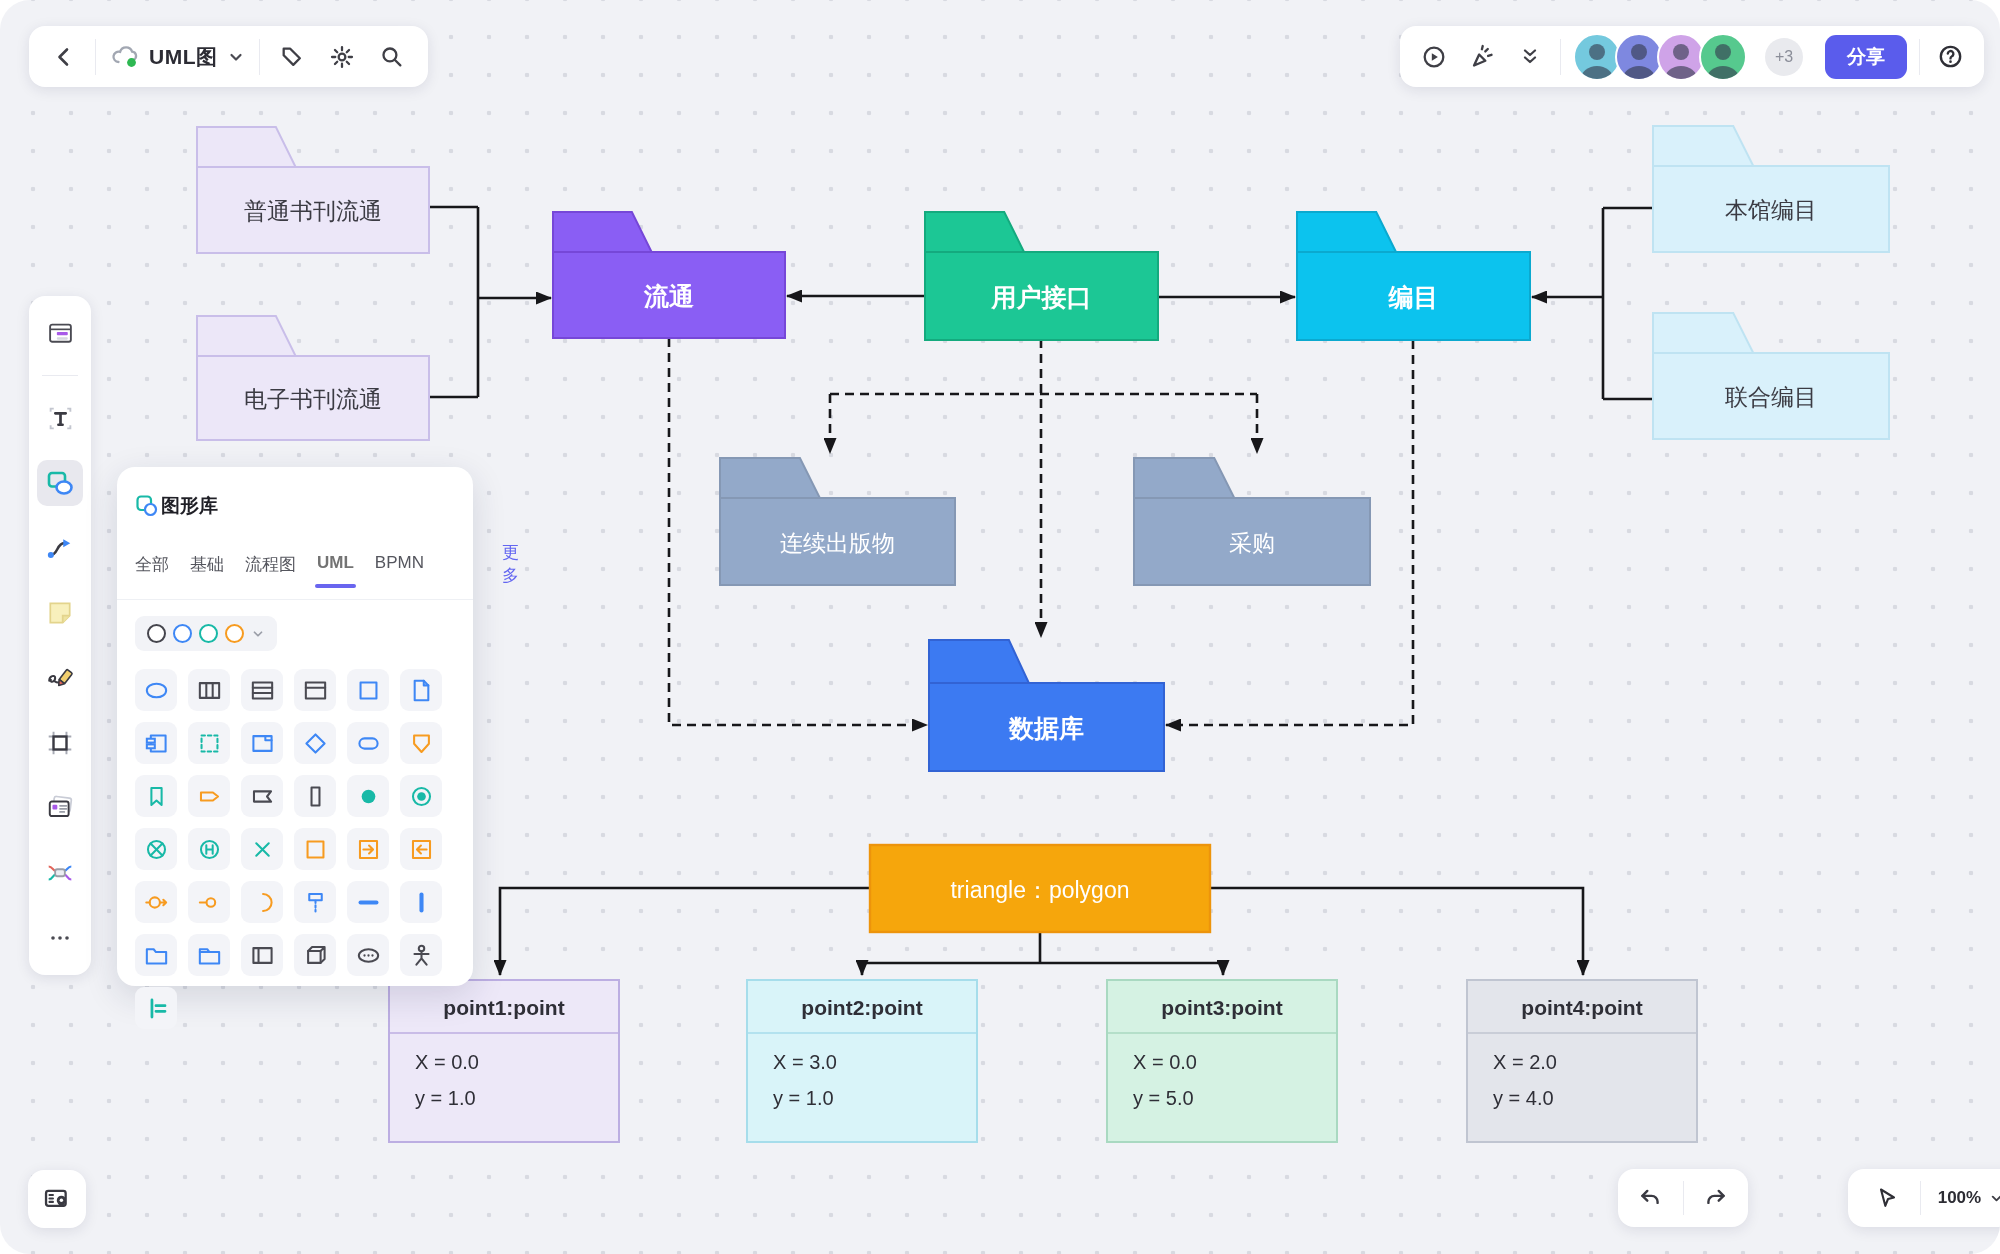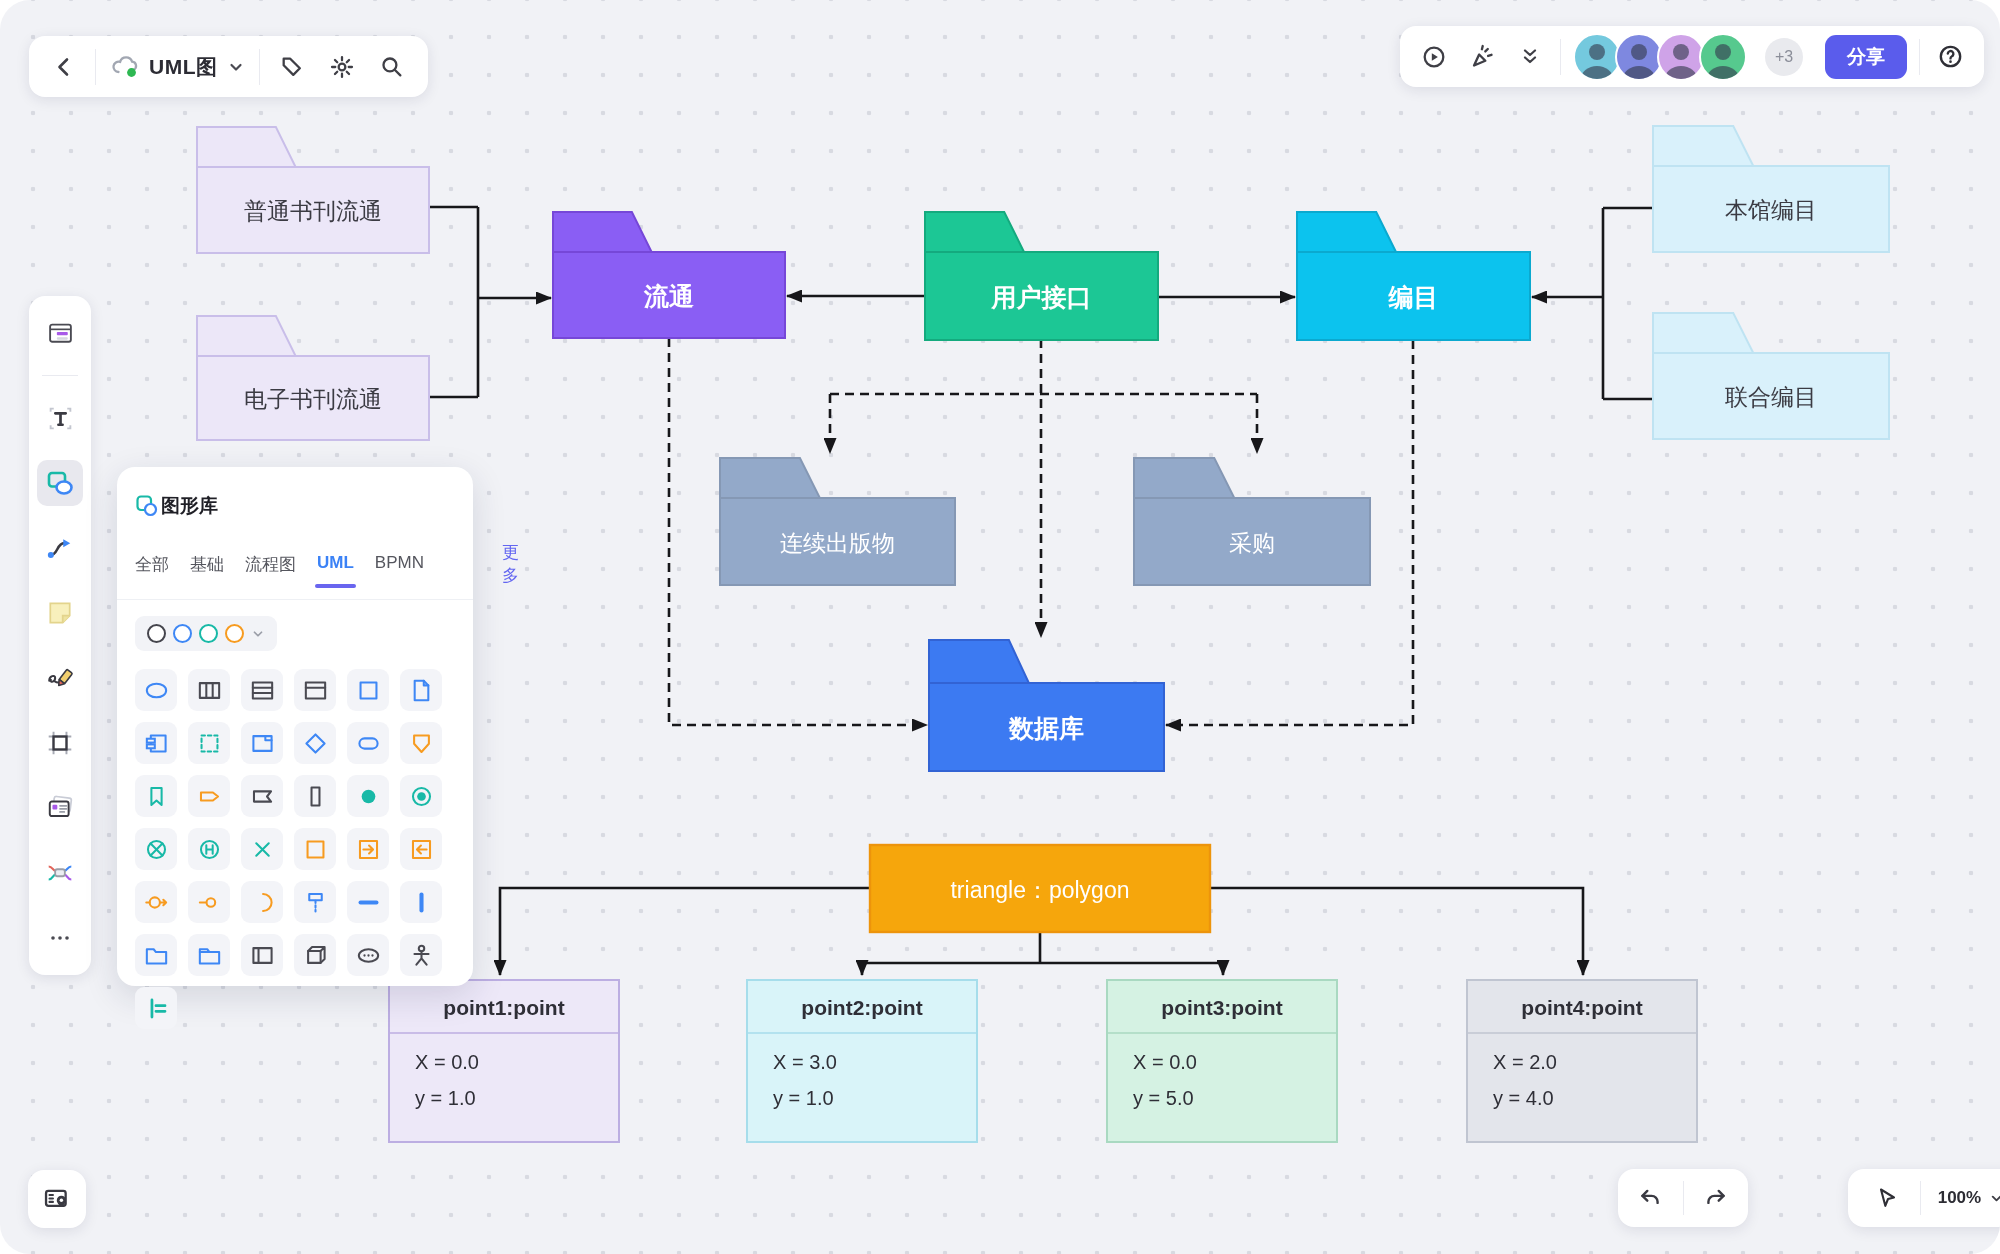--- a/index.html
+++ b/index.html
@@ -25,21 +25,21 @@
   .tool{width:46px;height:46px;border-radius:10px;display:flex;align-items:center;justify-content:center;cursor:pointer;}
   .tool.active{background:#e8e8ee;}
   .toolbar .divider-h{width:36px;height:1px;background:#e9eaf0;}
   
   .shape-panel{position:absolute;left:117px;top:467px;width:356px;height:519px;background:#fff;border-radius:18px;
                box-shadow:0 10px 34px rgba(30,34,70,.14);z-index:7;padding:26px 18px 0 18px;box-sizing:border-box;}
   .sp-header{display:flex;align-items:center;gap:2px;}
   .sp-title{font-size:19px;font-weight:700;color:#1f1f26;}
   .sp-tabs{display:flex;align-items:center;margin-top:22px;gap:15px;position:relative;}
   .sp-tab{font-size:17px;color:#55565e;cursor:pointer;padding-bottom:12px;position:relative;white-space:nowrap;}
-  .sp-tab.active{color:#3b82f6;font-weight:700;}
+  .sp-tab.active{color:#737373;font-weight:700;}
   .sp-tab.active::after{content:"";position:absolute;left:-2px;right:-2px;bottom:0;height:4px;border-radius:3px;background:#6965ef;}
   .sp-more{font-size:17px;color:#6366f1;cursor:pointer;padding-bottom:12px;margin-left:33px;}
   .sp-tabsep{width:1px;height:20px;background:#e9eaf0;margin-bottom:12px;}
   .sp-rule{height:1px;background:#eef0f4;margin:0 -18px 0 -18px;}
   .swatch-pill{margin-top:16px;display:inline-flex;align-items:center;gap:7px;background:#f2f3f7;border-radius:9px;
                padding:8px 12px;cursor:pointer;}
   .swatch{width:19px;height:19px;border-radius:50%;background:#fff;box-sizing:border-box;}
   .shape-grid{margin-top:18px;display:grid;grid-template-columns:repeat(6,42px);gap:11px;}
   .shape-cell{width:42px;height:42px;background:#f3f4f8;border-radius:9px;display:flex;align-items:center;justify-content:center;cursor:pointer;}
   
@@ -155,21 +155,21 @@
       </g>
       <g>
         <rect x="1467" y="980" width="230" height="162" fill="#e3e5eb" stroke="#c0c5d1" stroke-width="2"></rect>
         <path d="M 1467 1033 h 230" stroke="#c0c5d1" stroke-width="1.6"></path>
         <text x="1582" y="1007.5" fill="#2f2f37" font-size="21" font-weight="600" text-anchor="middle" dominant-baseline="central">point4:point</text>
         <text x="1493" y="1062" fill="#2f2f37" font-size="20" dominant-baseline="central">X = 2.0</text>
         <text x="1493" y="1098" fill="#2f2f37" font-size="20" dominant-baseline="central">y = 4.0</text>
       </g>
     </svg>
 
-  <div class="pill" style="left:29px;top:36px;height:61px;padding:0 18px;gap:14px;">
+  <div class="pill" style="left:29px;top:26px;height:61px;padding:0 18px;gap:14px;">
     <button class="iconbtn" style="width:34px;height:34px;">
       <svg width="24" height="24" viewBox="0 0 24 24">
           <path d="M15 4.5 L7.5 12 L15 19.5" fill="none" stroke="#3f3f46" stroke-width="2.6" stroke-linecap="round" stroke-linejoin="round"></path>
         </svg>
     </button>
     <div class="divider-v" style="height:36px;"></div>
     <div style="display:flex;align-items:center;gap:9px;cursor:pointer;">
       <svg width="30" height="26" viewBox="0 0 30 26">
         <path d="M8.5 18 a5.2 5.2 0 1 1 1.6-10.2 a6.3 6.3 0 0 1 12-0.2 a4.3 4.3 0 0 1 1.2 8.3" fill="none" stroke="#a2a7b2" stroke-width="2.3" stroke-linecap="round"></path>
         <circle cx="21.5" cy="18.5" r="4.4" fill="#2eb852"></circle>

